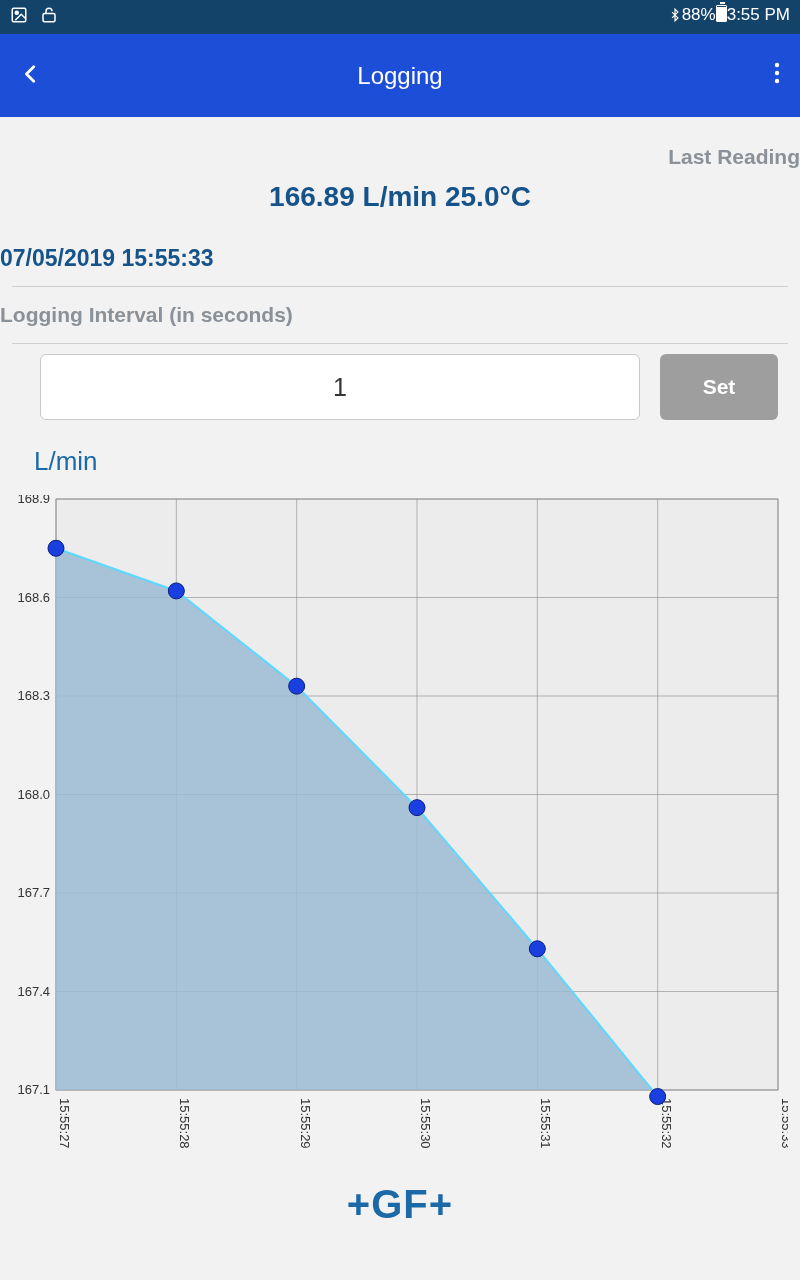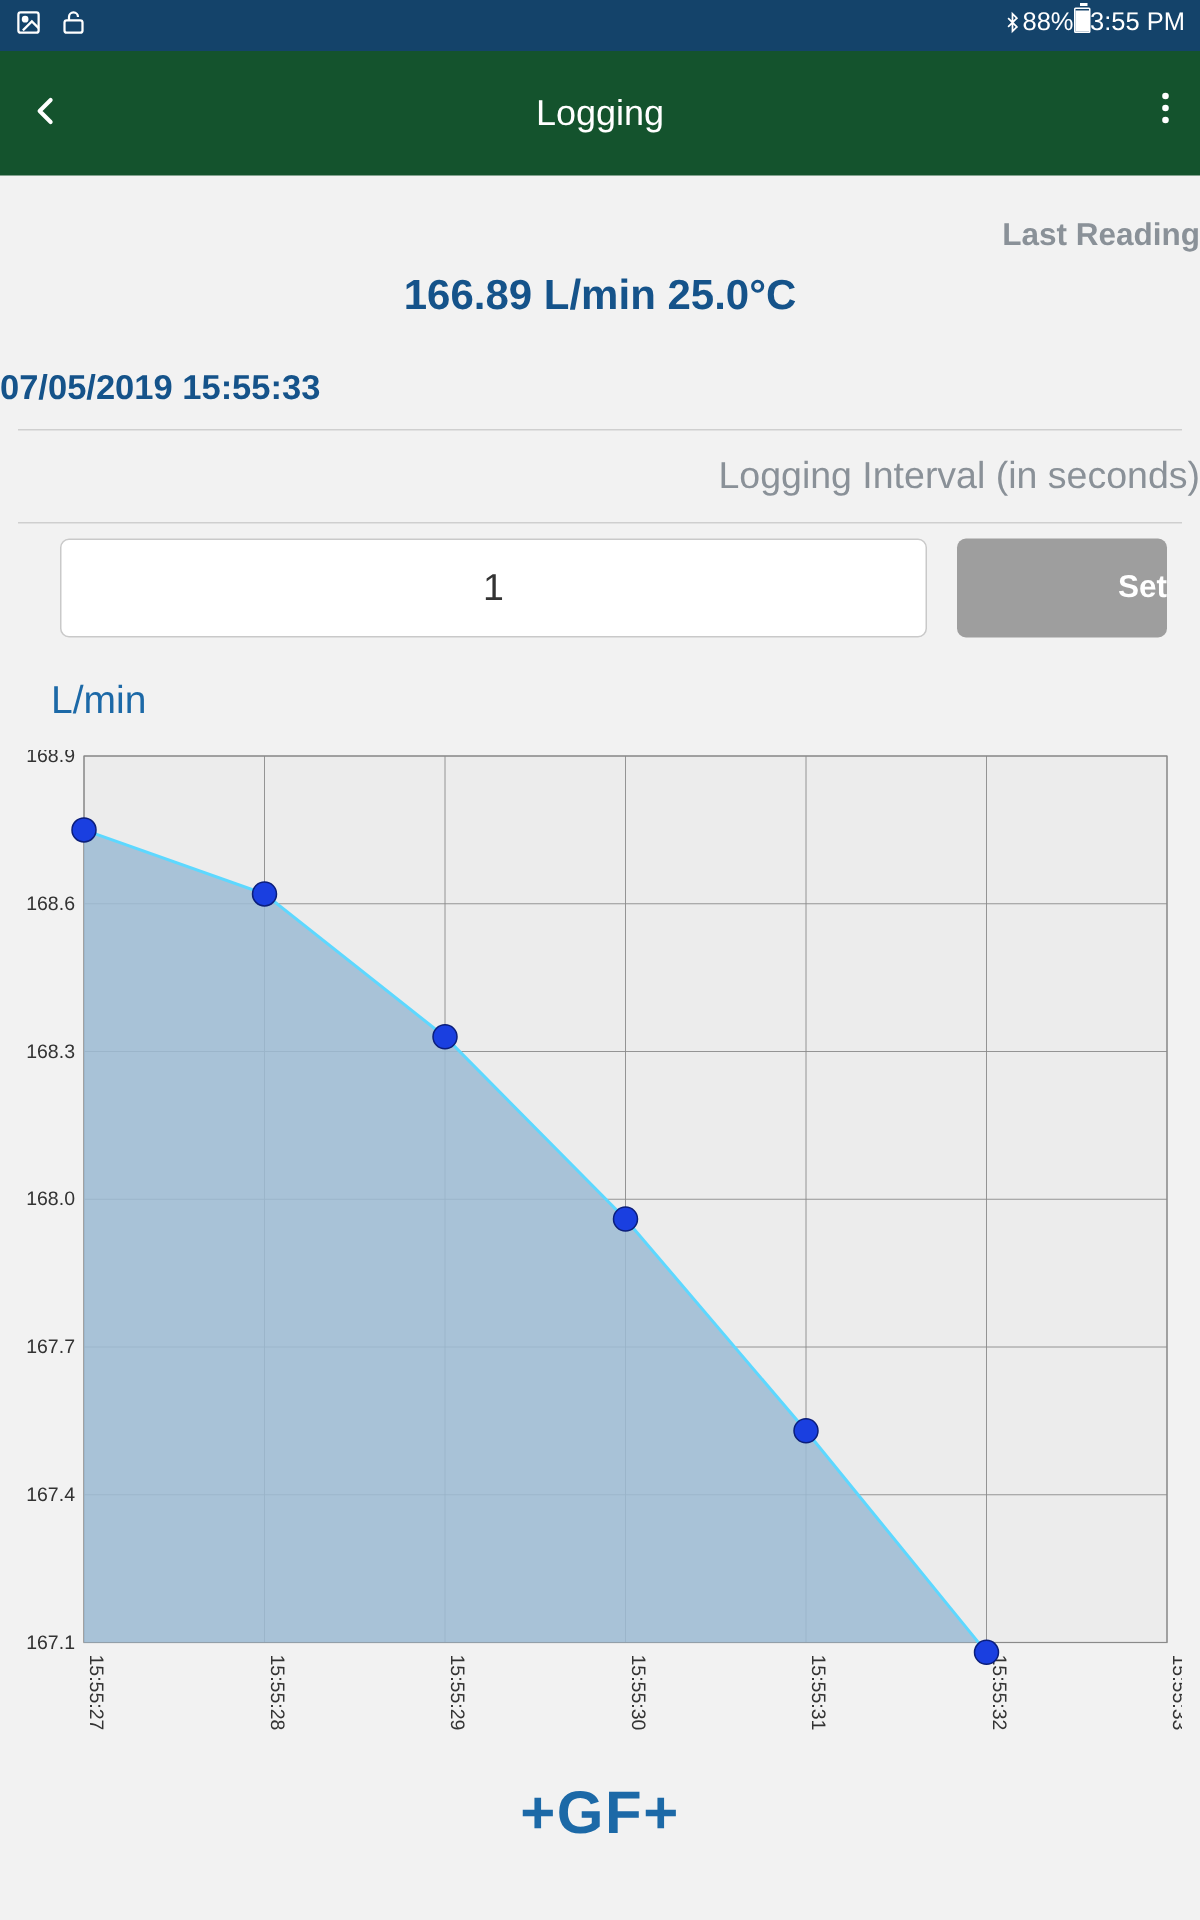--- a/index.html
+++ b/index.html
@@ -1,34 +1,34 @@
 <!DOCTYPE html>
 <html><head>
 <meta charset="utf-8">
 <style>
   * { box-sizing: border-box; margin: 0; padding: 0; }
   html, body { width: 800px; height: 1280px; font-family: -apple-system, "Helvetica Neue", Arial, sans-serif; background: #f2f2f2; overflow: hidden; }
   .status-bar { height: 34px; background: #14436a; color: #fff; display: flex; align-items: center; padding: 0 10px; font-size: 17px; }
   .status-left { display: flex; gap: 12px; align-items: center; }
   .status-right { margin-left: auto; display: flex; align-items: flex-start; }
-  .app-bar { height: 83px; background: #14532d; color: #fff; display: flex; align-items: center; padding: 0 20px; position: relative; }
+  .app-bar { height: 83px; background: #1d4ed8; color: #fff; display: flex; align-items: center; padding: 0 20px; position: relative; }
   .app-bar .back { font-size: 28px; width: 40px; cursor: pointer; }
   .app-bar .title { position: absolute; left: 0; right: 0; text-align: center; font-size: 24px; font-weight: 400; pointer-events: none; }
   .app-bar .more { margin-left: auto; font-size: 24px; cursor: pointer; letter-spacing: 0; }
   .content { padding: 0; }
   .section-label { text-align: right; color: #8a9198; font-size: 21px; font-weight: 600; margin-top: 28px; }
   .reading-value { text-align: center; color: #15538a; font-size: 28px; font-weight: 700; margin-top: 12px; }
   .reading-time { color: #15538a; font-size: 23px; font-weight: 700; margin-top: 32px; padding-bottom: 14px; }
   .hr { height: 1px; background: #cfcfcf; margin: 0 12px; }
-  .interval-label { text-align: right; color: #8a9198; font-size: 25px; font-weight: 400; margin-top: 16px; padding-bottom: 16px; }
+  .interval-label { text-align: left; color: #8a9198; font-size: 21px; font-weight: 700; margin-top: 16px; padding-bottom: 16px; }
   .interval-row { display: flex; gap: 20px; padding: 10px 22px 0 40px; align-items: stretch; }
   .interval-input { flex: 1; height: 66px; border: 1px solid #c9c9c9; border-radius: 6px; background: #fff; text-align: center; font-size: 25px; color: #333; outline: none; }
   .caret-wrap { position: relative; flex: 1; }
   .caret-wrap input { width: 100%; }
-  .set-btn { width: 140px; height: 66px; background: #9e9e9e; color: #fff; font-size: 21px; font-weight: 600; border: none; border-radius: 6px; cursor: pointer; text-align: right; }
+  .set-btn { width: 118px; height: 66px; background: #9e9e9e; color: #fff; font-size: 21px; font-weight: 600; border: none; border-radius: 6px; cursor: pointer; }
   .y-unit { color: #1c69a7; font-size: 26px; font-weight: 500; margin: 26px 0 0 34px; }
   .chart-wrap { position: relative; margin: 18px 12px 0 12px; height: 665px; }
   .footer-logo { text-align: center; color: #1c69a7; font-size: 40px; font-weight: 800; letter-spacing: 1px; margin-top: 22px; font-family: Arial, sans-serif; }
   .battery { display: inline-flex; align-items: center; }
   .battery-body { width: 11px; height: 17px; border: 1.5px solid #fff; border-radius: 1px; position: relative; display: inline-block; }
   .battery-cap { width: 5px; height: 2px; background: #fff; position: absolute; top: -3.5px; left: 3px; }
   .battery-fill { position: absolute; bottom: 0; left: 0; right: 0; height: 88%; background: #fff; }
   svg text { font-family: Arial, sans-serif; }
 </style>
 </head>

